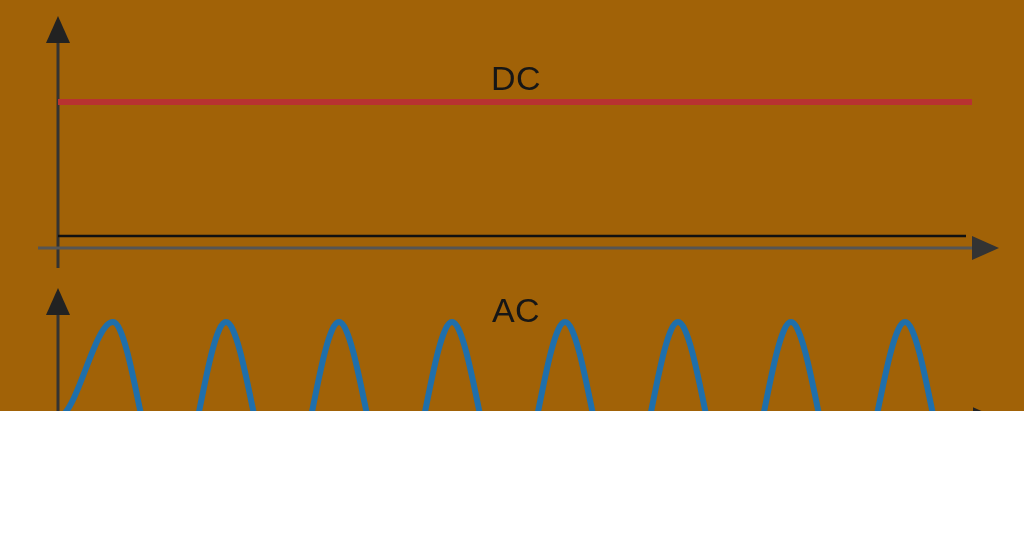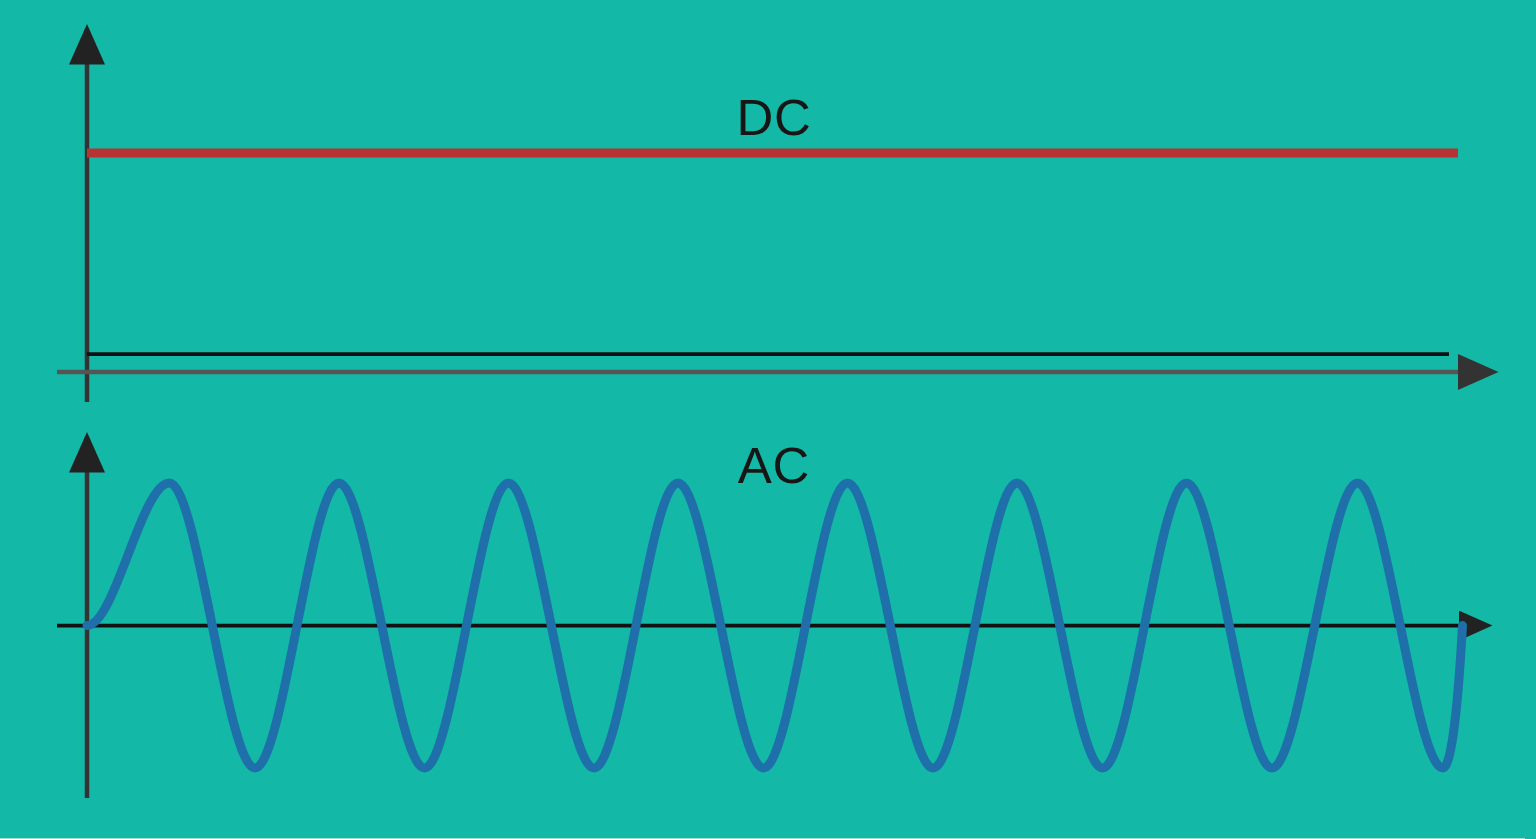--- a/index.html
+++ b/index.html
@@ -6,22 +6,22 @@
     margin: 0;
     padding: 0;
     background: #ffffff;
   }
   body {
     font-family: "Liberation Sans", sans-serif;
   }
   #figure {
     position: relative;
     width: 1024px;
-    height: 559px;
-    background: #14b8a6;
+    height: 411px;
+    background: #a16207;
     overflow: hidden;
   }
   #figure svg {
     display: block;
   }
   .wave-label {
     font-family: "Liberation Sans", sans-serif;
     font-size: 34px;
     fill: #161616;
     letter-spacing: 0.5px;

